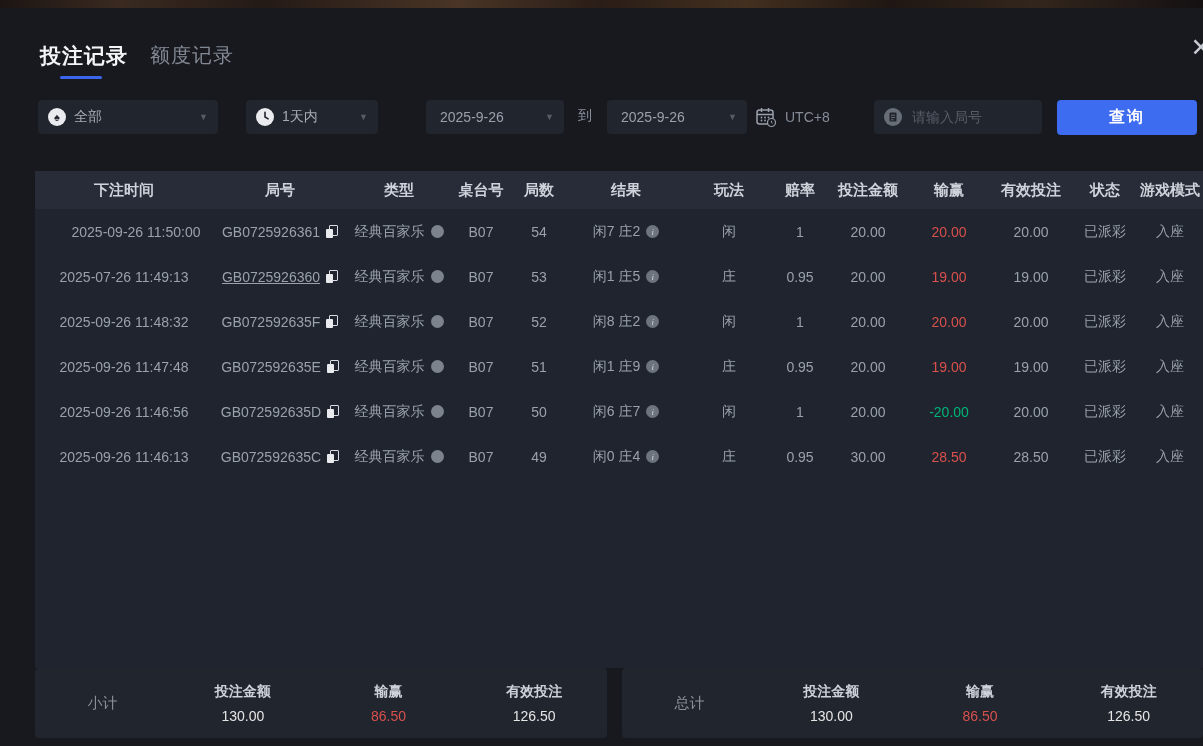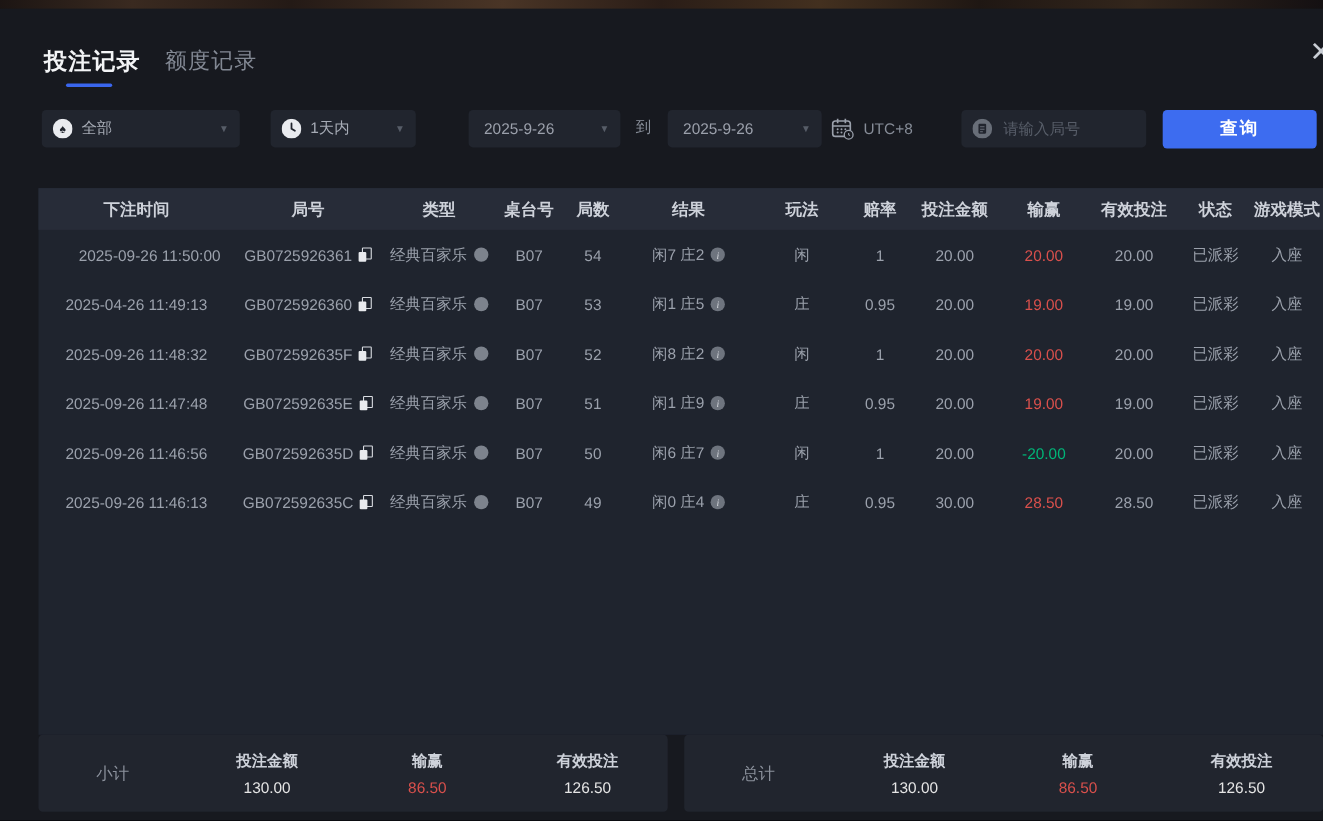--- a/index.html
+++ b/index.html
@@ -190,23 +190,23 @@
             </div>
             <div class="td" style="width: 64px;">
               <span>已派彩</span>
             </div>
             <div class="td" style="width: 66px;">
               <span>入座</span>
             </div>
           </div>
           <div class="tr">
             <div class="td" style="width: 178px;">
-              <span>2025-04-26 11:49:13</span>
-            </div>
-            <div class="td" style="width: 134px;">
+              <span>2025-07-26 11:49:13</span>
+            </div>
+            <div class="td" style="width: 134px; text-decoration: underline;">
               <span>GB0725926360</span>
               <span class="copy-ic"></span>
             </div>
             <div class="td" style="width: 104px;">
               <span>经典百家乐</span>
               <span class="type-dot"></span>
             </div>
             <div class="td" style="width: 60px;">
               <span>B07</span>
             </div>

